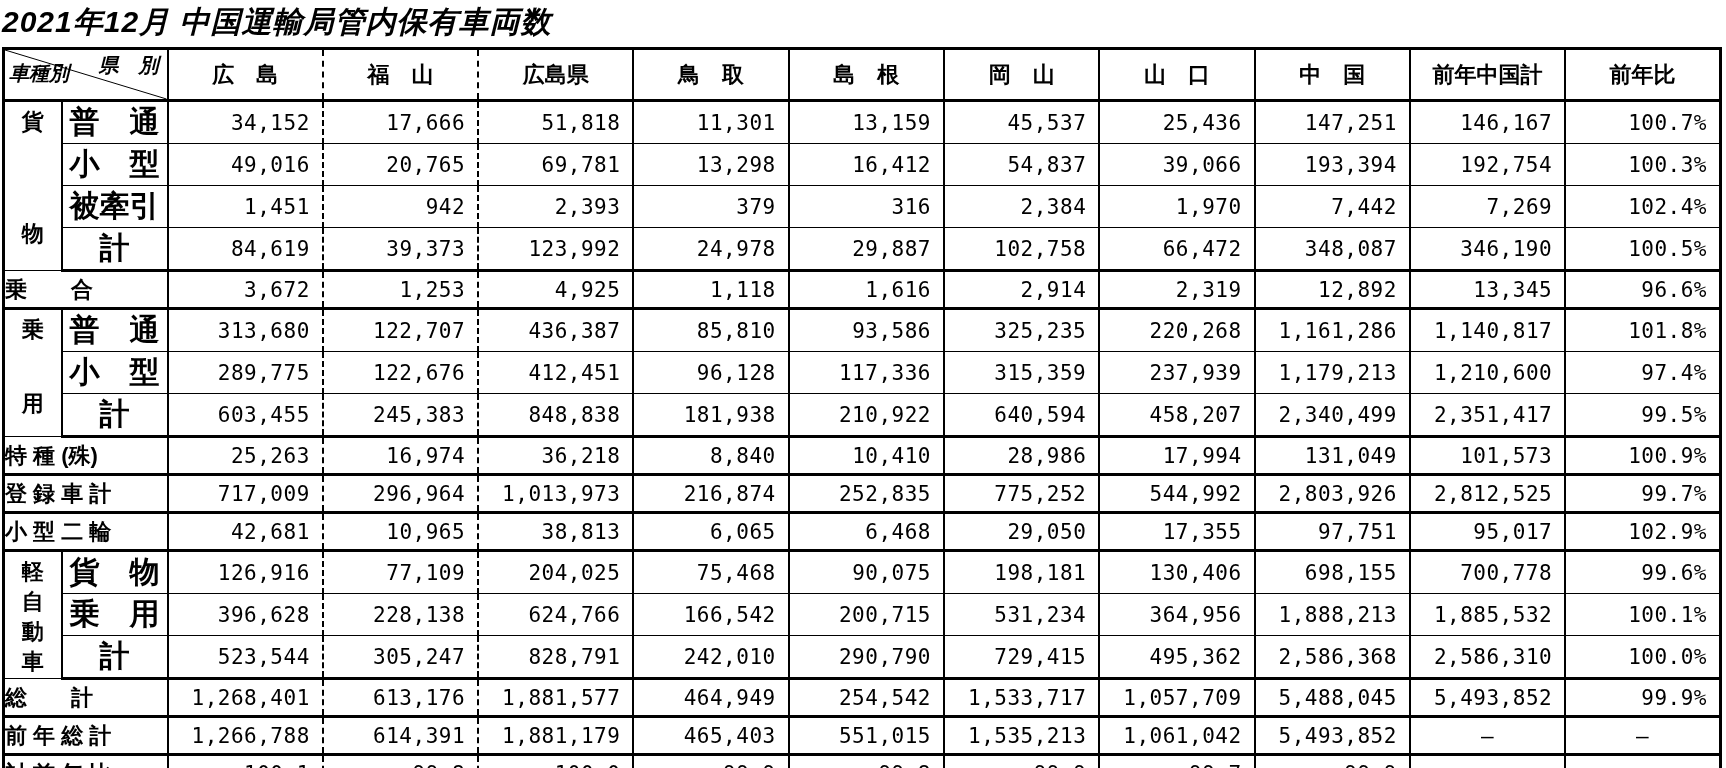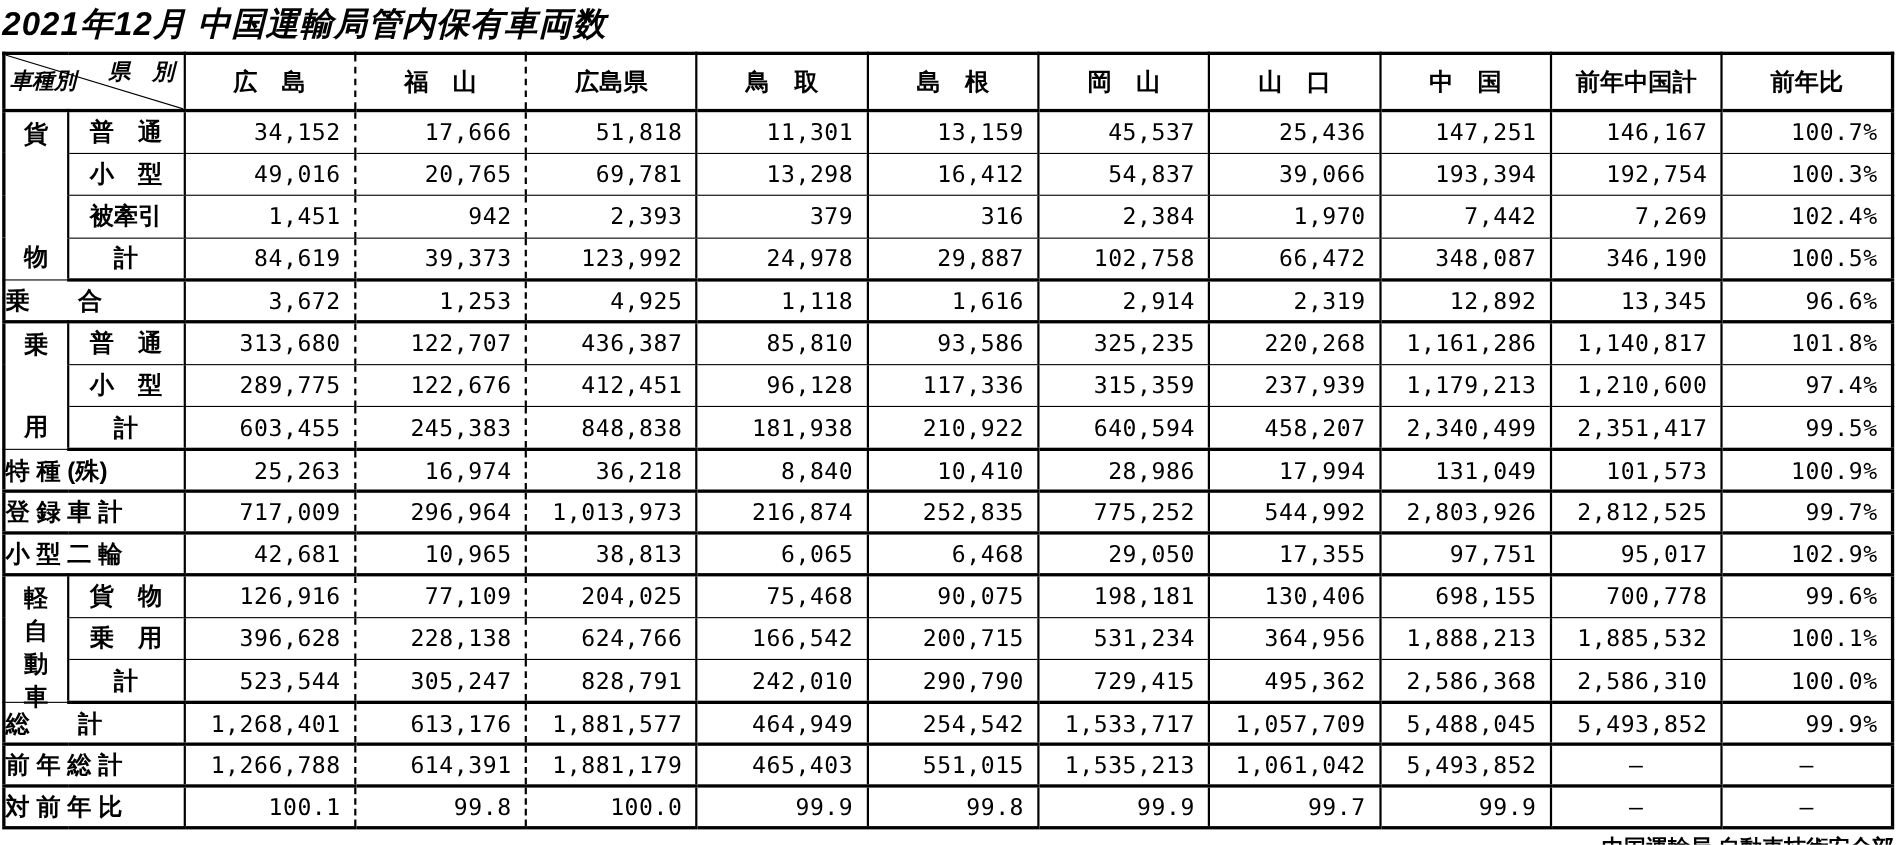--- a/index.html
+++ b/index.html
@@ -9,21 +9,21 @@
   col.c-group{width:58px;}
   col.c-sub{width:106px;}
   thead th{height:49px;font-size:22px;font-weight:bold;padding:0;border-bottom:3px solid #000;text-align:center;white-space:nowrap;}
   tbody tr{height:38px;}
   tbody td{padding:0;}
   td.num{font-family:"DejaVu Sans Mono",monospace;font-size:21px;text-align:right;padding-right:12px;letter-spacing:0.5px;white-space:nowrap;}
   td.num.dash{text-align:center;padding-right:0;}
   .v0{border-left:2px solid #000;}
   .v1,.v2{border-left:2px dashed #000;}
   .v3,.v4,.v5,.v6,.v7,.v8,.v9{border-left:2px solid #000;}
-  td.sublabel{font-size:22px;font-weight:bold;text-align:center;border-left:2px solid #000;white-space:nowrap;}
+  td.sublabel{font-size:30px;font-weight:bold;text-align:center;border-left:2px solid #000;white-space:nowrap;}
   td.spanlabel{font-size:22px;font-weight:bold;text-align:left;white-space:nowrap;}
   td.glabel{padding:0;vertical-align:top;}
   .vstack{display:flex;flex-direction:column;justify-content:space-between;align-items:center;font-size:22px;font-weight:bold;box-sizing:border-box;padding:5px 0;}
   .vstack.h4{height:152px;}
   .vstack.h3{height:114px;}
   tr.thin td{border-bottom:1px solid #000;}
   tr.thick td{border-bottom:3px solid #000;}
   td.glabel{border-bottom:3px solid #000;}
   th.corner{position:relative;font-style:italic;}
   th.corner svg{position:absolute;left:0;top:0;width:100%;height:100%;}

